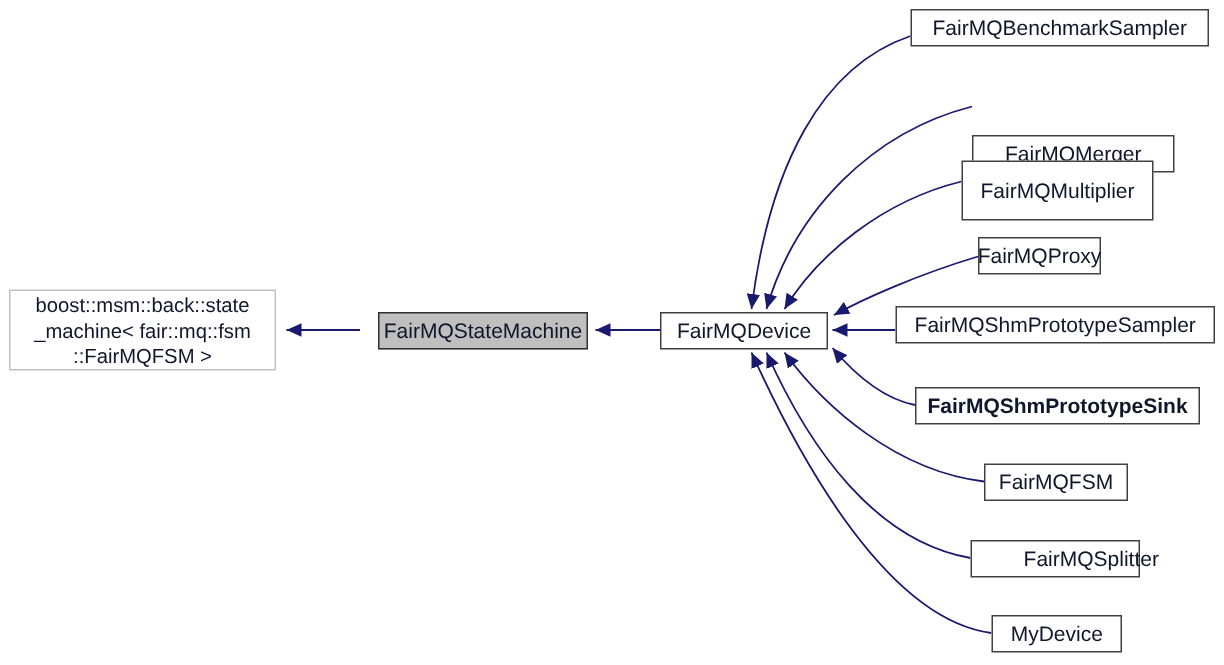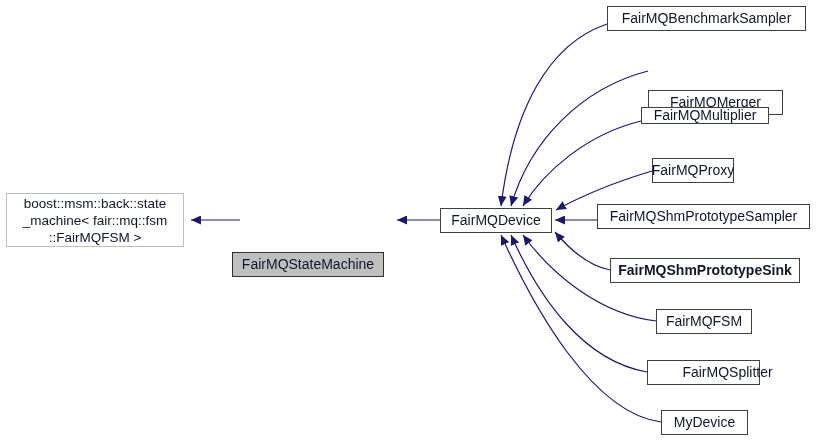--- a/index.html
+++ b/index.html
@@ -65,29 +65,29 @@
       <path d="M 656,321 C 598,314 550,272 523,235" marker-end="url(#ah)"></path>
       <path d="M 647,372 C 584,361 540,300 511,235" marker-end="url(#ah)"></path>
       <path d="M 661,422 C 592,413 534,308 501,235" marker-end="url(#ah)"></path>
     </g>
   </svg>
 
   <div class="node external" style="left:6px; top:193px; width:178px; height:54px;">boost::msm::back::state
 _machine&lt; fair::mq::fsm
 ::FairMQFSM &gt;</div>
 
-  <div class="node highlight" style="left:232px; top:208px; width:152px; height:25px;margin-top:44px;">FairMQStateMachine</div>
+  <div class="node highlight" style="left:252px; top:208px; width:140px; height:25px;">FairMQStateMachine</div>
 
   <div class="node" style="left:440px; top:208px; width:112px; height:25px;">FairMQDevice</div>
 
   <div class="node" style="left:607px; top:6px; width:199px; height:25px;">FairMQBenchmarkSampler</div>
 
   <div class="node" style="left:648px; top:57px; width:135px; height:25px;margin-top:33px;">FairMQMerger</div>
 
-  <div class="node" style="left:641px; top:107px; width:128px; height:17px;">FairMQMultiplier</div>
+  <div class="node" style="left:641px; top:107px; width:128px; height:40px;">FairMQMultiplier</div>
 
   <div class="node" style="left:652px; top:158px; width:82px; height:25px;">FairMQProxy</div>
 
   <div class="node" style="left:597px; top:204px; width:213px; height:25px;">FairMQShmPrototypeSampler</div>
 
   <div class="node" style="left:610px; top:258px; width:190px; height:25px;font-weight:bold;">FairMQShmPrototypeSink</div>
 
   <div class="node" style="left:656px; top:309px; width:96px; height:25px;">FairMQFSM</div>
 
   <div class="node" style="left:647px; top:360px; width:113px; height:25px;padding-left:48px;">FairMQSplitter</div>

